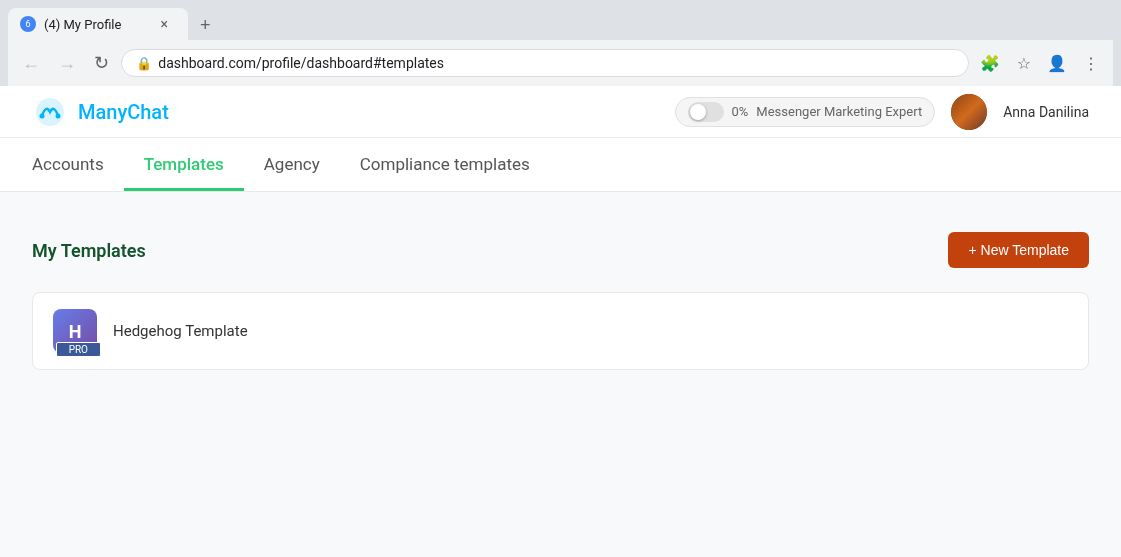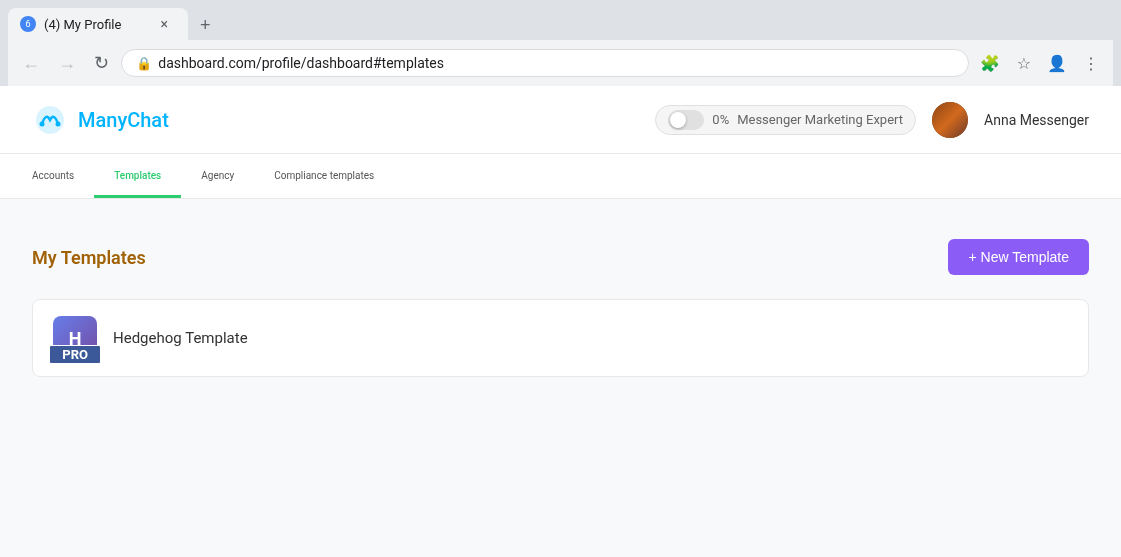--- a/index.html
+++ b/index.html
@@ -40,21 +40,21 @@
 
     
     .app-wrapper { background: white; min-height: calc(557px - 80px); }
 
     
     .app-header { 
       background: white; 
       border-bottom: 1px solid #e8e8e8;
       padding: 8px 32px;
       display: flex; justify-content: space-between;
-      height: 68px;
+      height: 52px;
     }
     .logo { display: flex; align-items: center; gap: 10px; cursor: pointer; }
     .logo-icon { width: 36px; height: 36px; }
     .logo-text { font-size: 20px; color: #00b4ff; font-weight: 500; }
     .header-right { display: flex; align-items: center; gap: 16px; }
     .progress-badge { 
       display: flex; align-items: center; gap: 8px;
       background: #f5f5f5; 
       border: 1px solid #e0e0e0;
       border-radius: 20px;
@@ -79,38 +79,38 @@
     }
     .avatar { width: 36px; height: 36px; border-radius: 50%; background: #8B4513; overflow: hidden; display: flex; align-items: center; justify-content: center; cursor: pointer; }
     .avatar-img { width: 100%; height: 100%; background: linear-gradient(135deg, #8B4513 0%, #D2691E 50%, #6B3A2A 100%); border-radius: 50%; }
     .user-name { font-size: 14px; color: #333; }
 
     
     .app-nav { padding: 0 32px; border-bottom: 1px solid #e8e8e8; background: white; }
     .nav-tabs { display: flex; gap: 0; }
     .nav-tab { 
       padding: 16px 20px 14px;
-      font-size: 10px; color: #555;
+      font-size: 17px; color: #555;
       cursor: pointer;
       border-bottom: 3px solid transparent;
       text-decoration: none;
       display: block;
     }
     .nav-tab:first-child { padding-left: 0; }
     .nav-tab.active { color: #2ecc71; border-bottom-color: #2ecc71; font-weight: 500; }
 
     
     .main-content { padding: 40px 32px; background: #f8f9fa; min-height: 400px; }
     .section-header { 
       display: flex; align-items: center; justify-content: space-between;
       margin-bottom: 24px;
     }
-    .section-title { font-size: 18px; font-weight: 600; color: #a16207; }
+    .section-title { font-size: 18px; font-weight: 600; color: #14532d; }
     .btn-new-template {
-      background: #8b5cf6;
+      background: #c2410c;
       color: white;
       border: none;
       border-radius: 6px;
       padding: 10px 20px;
       font-size: 14px;
       font-weight: 500;
       cursor: pointer;
     }
 
     
@@ -134,22 +134,22 @@
       position: relative;
     }
     .template-icon-inner { 
       font-size: 18px; color: white; font-weight: bold;
     }
     .template-icon .pro-badge {
       position: absolute;
       bottom: -4px; right: -4px;
       background: #3b5998;
       color: white;
-      font-size: 13px;
-      font-weight: bold;
+      font-size: 10px;
+      font-weight: normal;
       padding: 1px 12px;
       border-radius: 2px;
       border: 1px solid white;
     }
     .template-name { font-size: 15px; color: #333; }
   </style>
 </head>
 <body>
 
 <div>
@@ -197,21 +197,21 @@
 
     <div class="header-right">
       <div class="progress-badge">
         <div class="progress-toggle"></div>
         <span>0%</span>
         <span>Messenger Marketing Expert</span>
       </div>
       <div class="avatar">
         <div class="avatar-img"></div>
       </div>
-      <span class="user-name">Anna Messenger</span>
+      <span class="user-name">Anna Danilina</span>
     </div>
   </header>
 
   <nav class="app-nav">
     <div class="nav-tabs">
       <a class="nav-tab">Accounts</a>
       <a class="nav-tab active">Templates</a>
       <a class="nav-tab">Agency</a>
       <a class="nav-tab">Compliance templates</a>
     </div>

